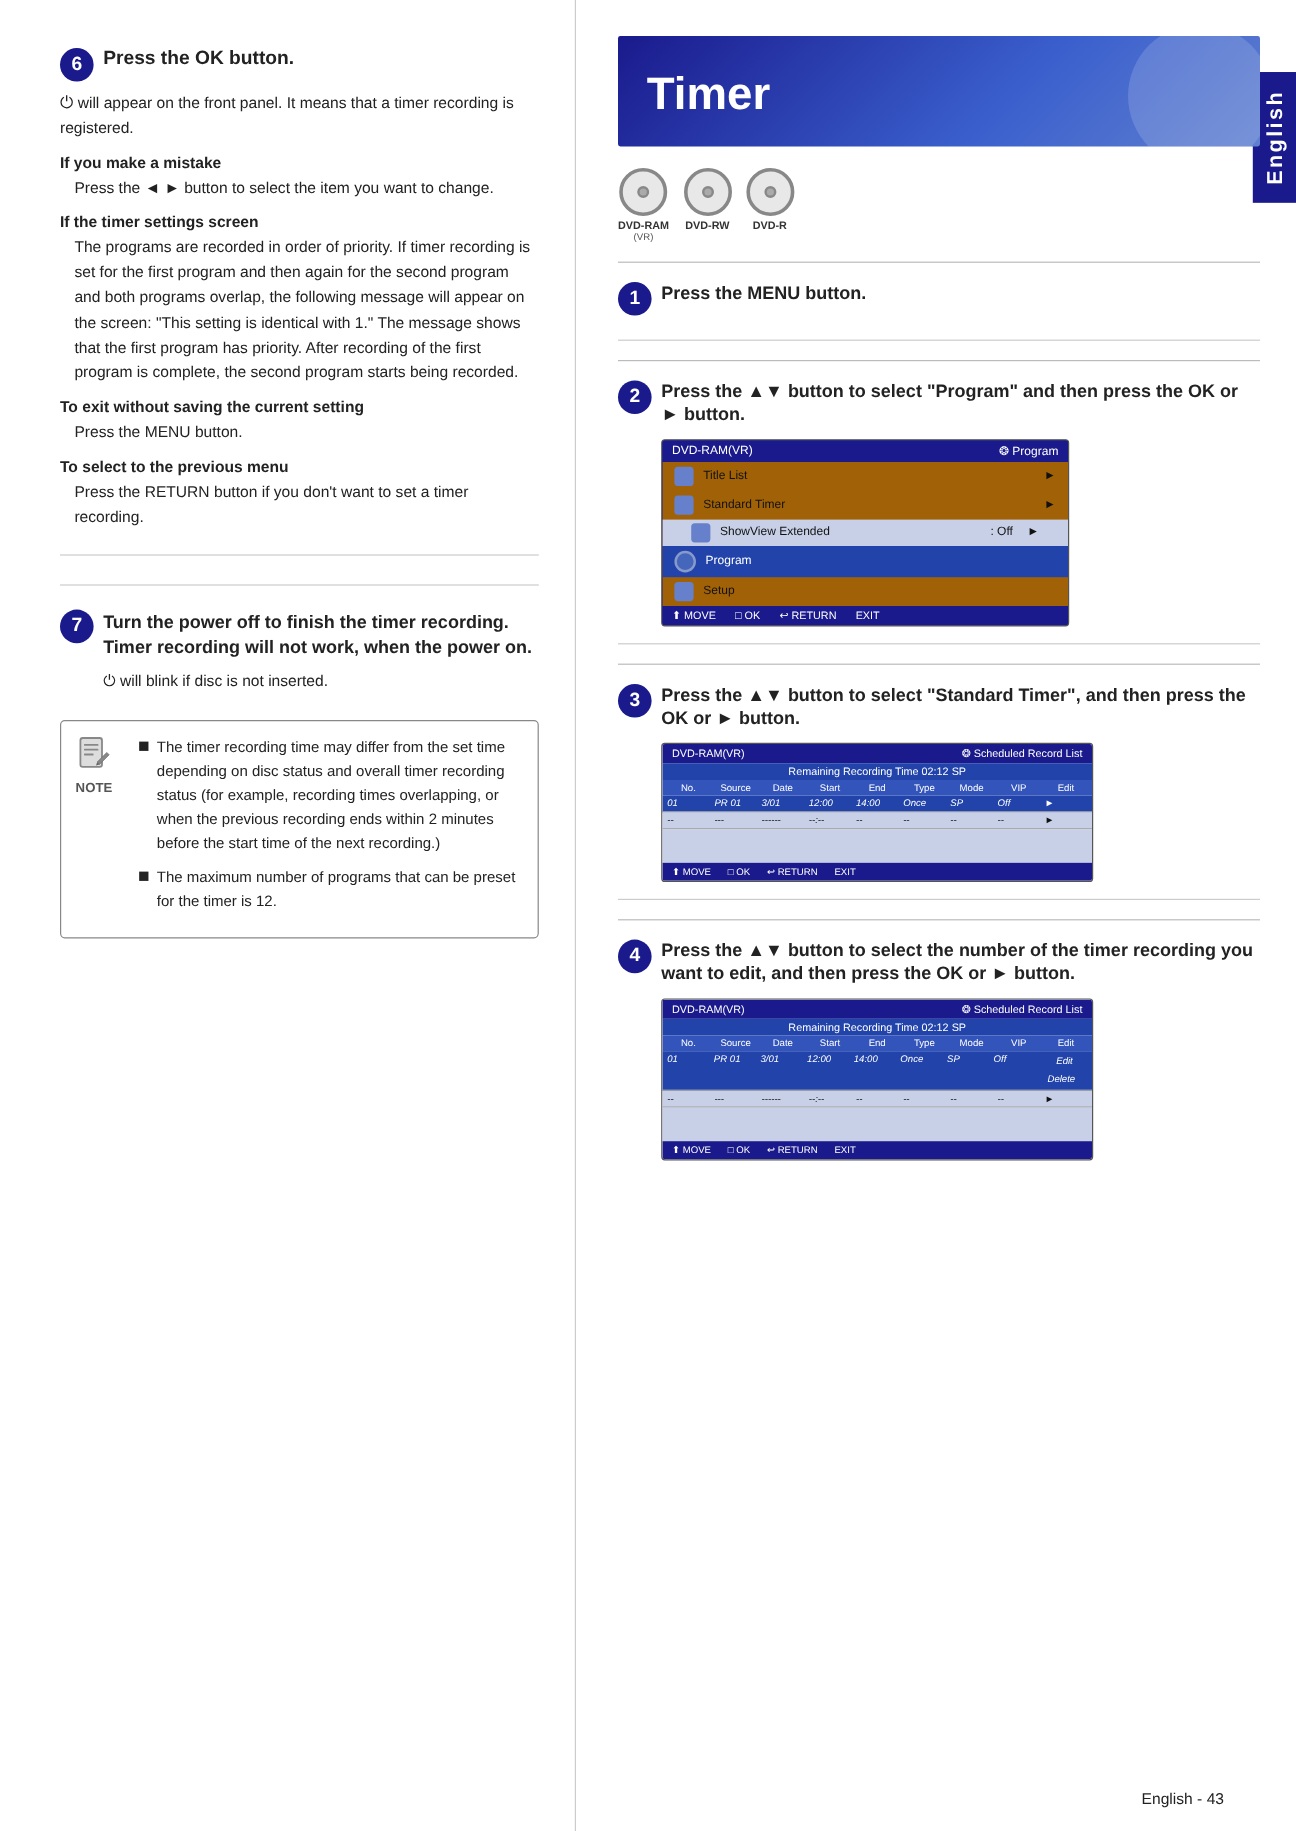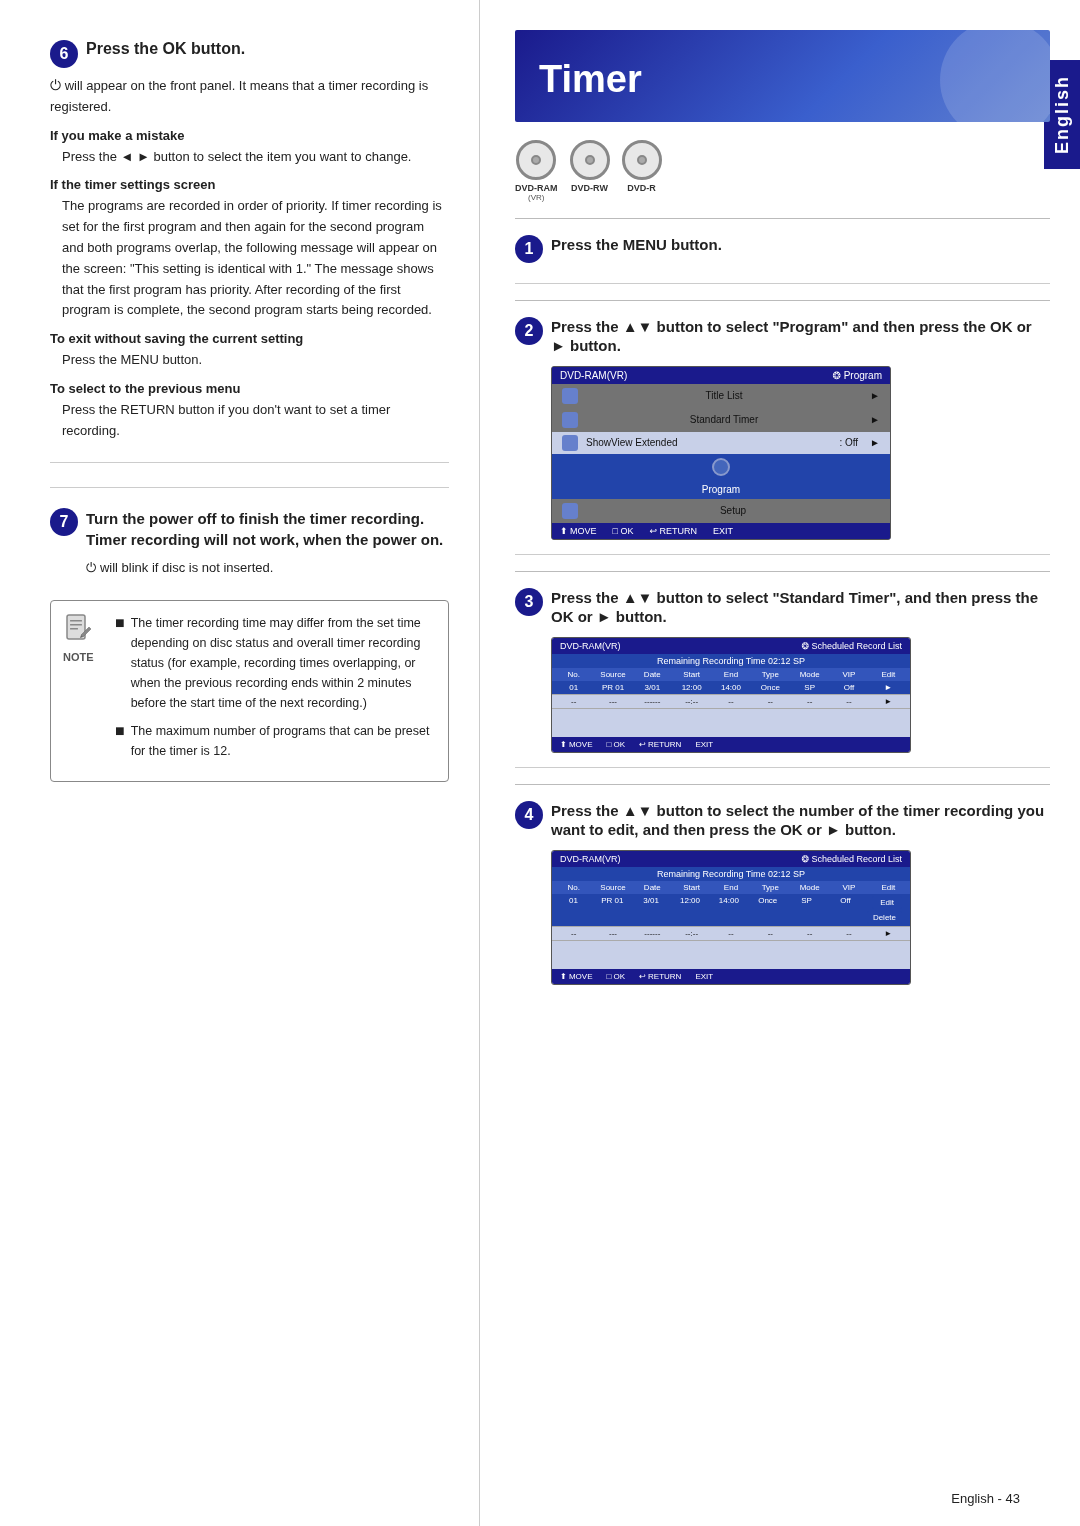--- a/index.html
+++ b/index.html
@@ -275,37 +275,35 @@
     .screen-header-row {
       display: flex;
       justify-content: space-between;
       background: #1a1a8c;
       color: #fff;
       padding: 3px 8px;
       font-size: 10px;
     }
 
     .screen-body {
-      background: #737373;
+      background: #a16207;
       color: #111;
-      text-align: center;
     }
 
     .screen-menu-item {
       display: flex;
       align-items: center;
       padding: 4px 10px;
       font-size: 10px;
       gap: 8px;
     }
 
     .screen-menu-item.selected {
       background: #2244aa;
       color: #fff;
-      flex-direction: column;
     }
 
     .screen-icon {
       width: 18px;
       height: 18px;
       border-radius: 50%;
       background: #888;
       flex-shrink: 0;
     }
 
@@ -368,21 +366,22 @@
       border-bottom: 1px solid #aaa;
     }
 
     .table-row-data.highlighted {
       background: #2244aa;
       color: #fff;
     }
 
     .table-cell {
       flex: 1;
-      text-align: center;
+      text-align: left;
+      font-style: italic;
     }
 
     .table-screen-footer {
       background: #1a1a8c;
       color: #fff;
       display: flex;
       gap: 14px;
       padding: 3px 8px;
       font-size: 8px;
     }
@@ -441,21 +440,21 @@
     }
 
     .screen-menu-text {
       flex: 1;
       font-size: 10px;
     }
 
     .screen-divider-row {
       display: flex;
       align-items: center;
-      padding: 3px 10px;
+      padding: 3px 24px;
       font-size: 10px;
       background: #c8d0e8;
       gap: 8px;
     }
 
     .screen-value {
       margin-left: auto;
       font-size: 10px;
     }
   </style>

